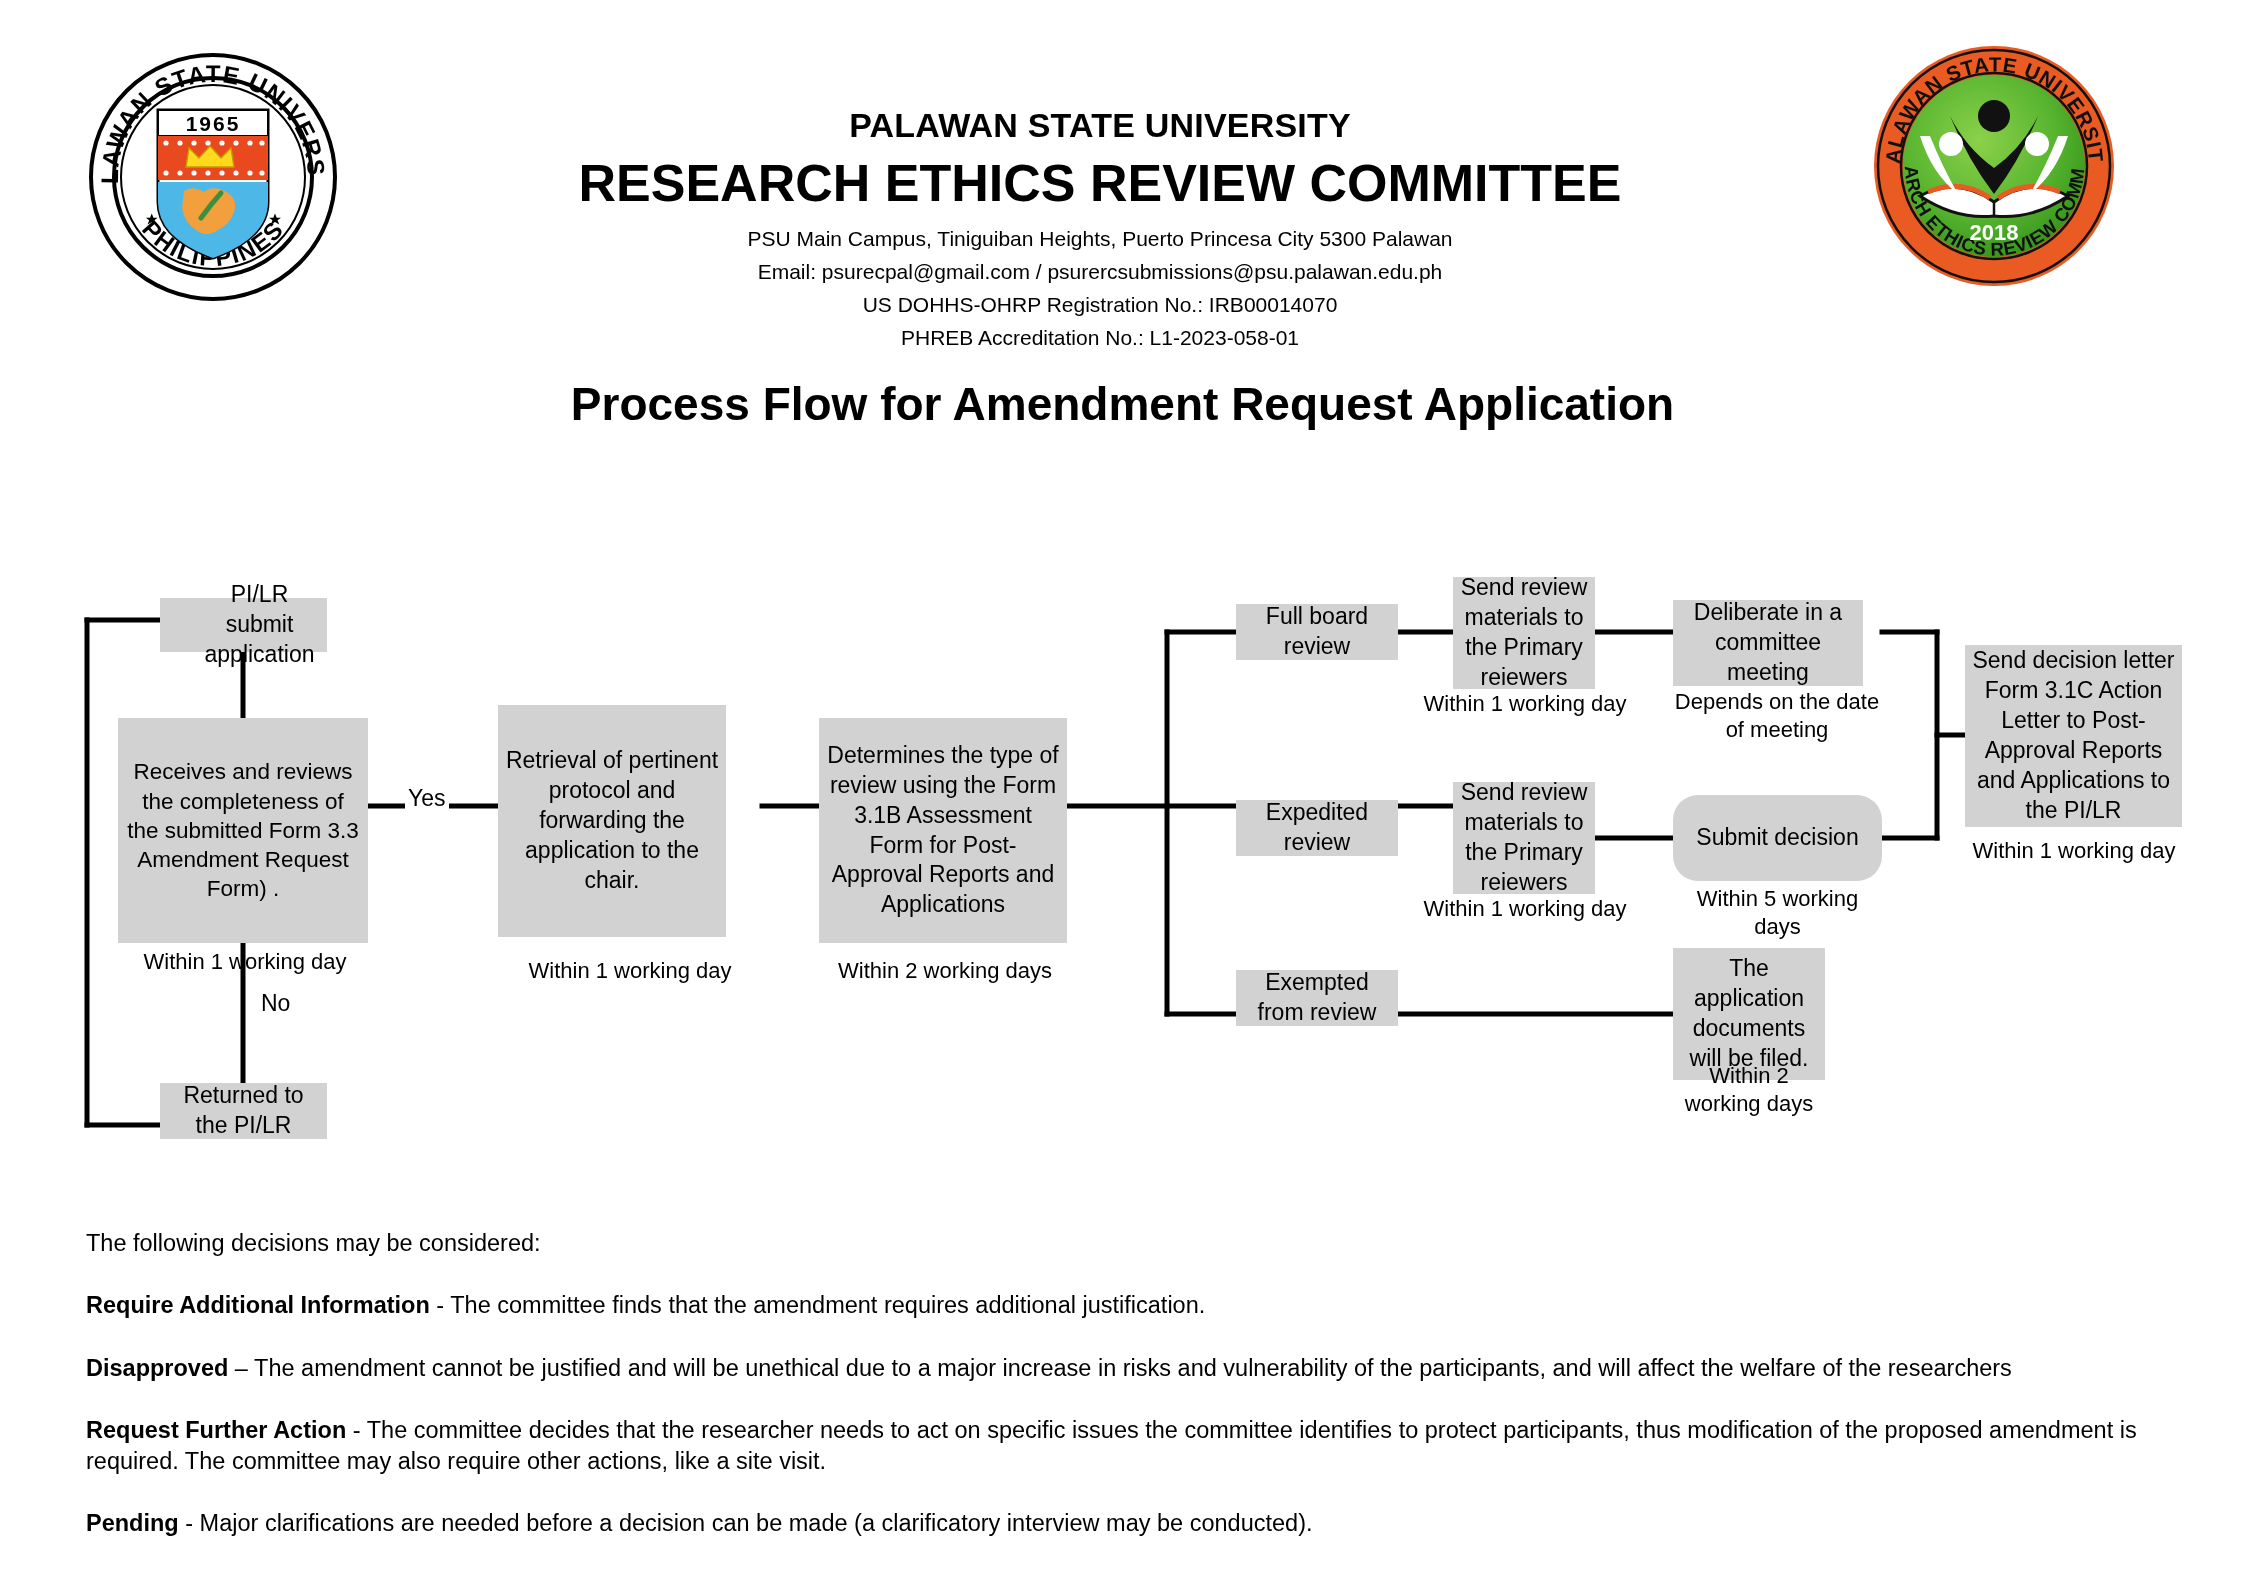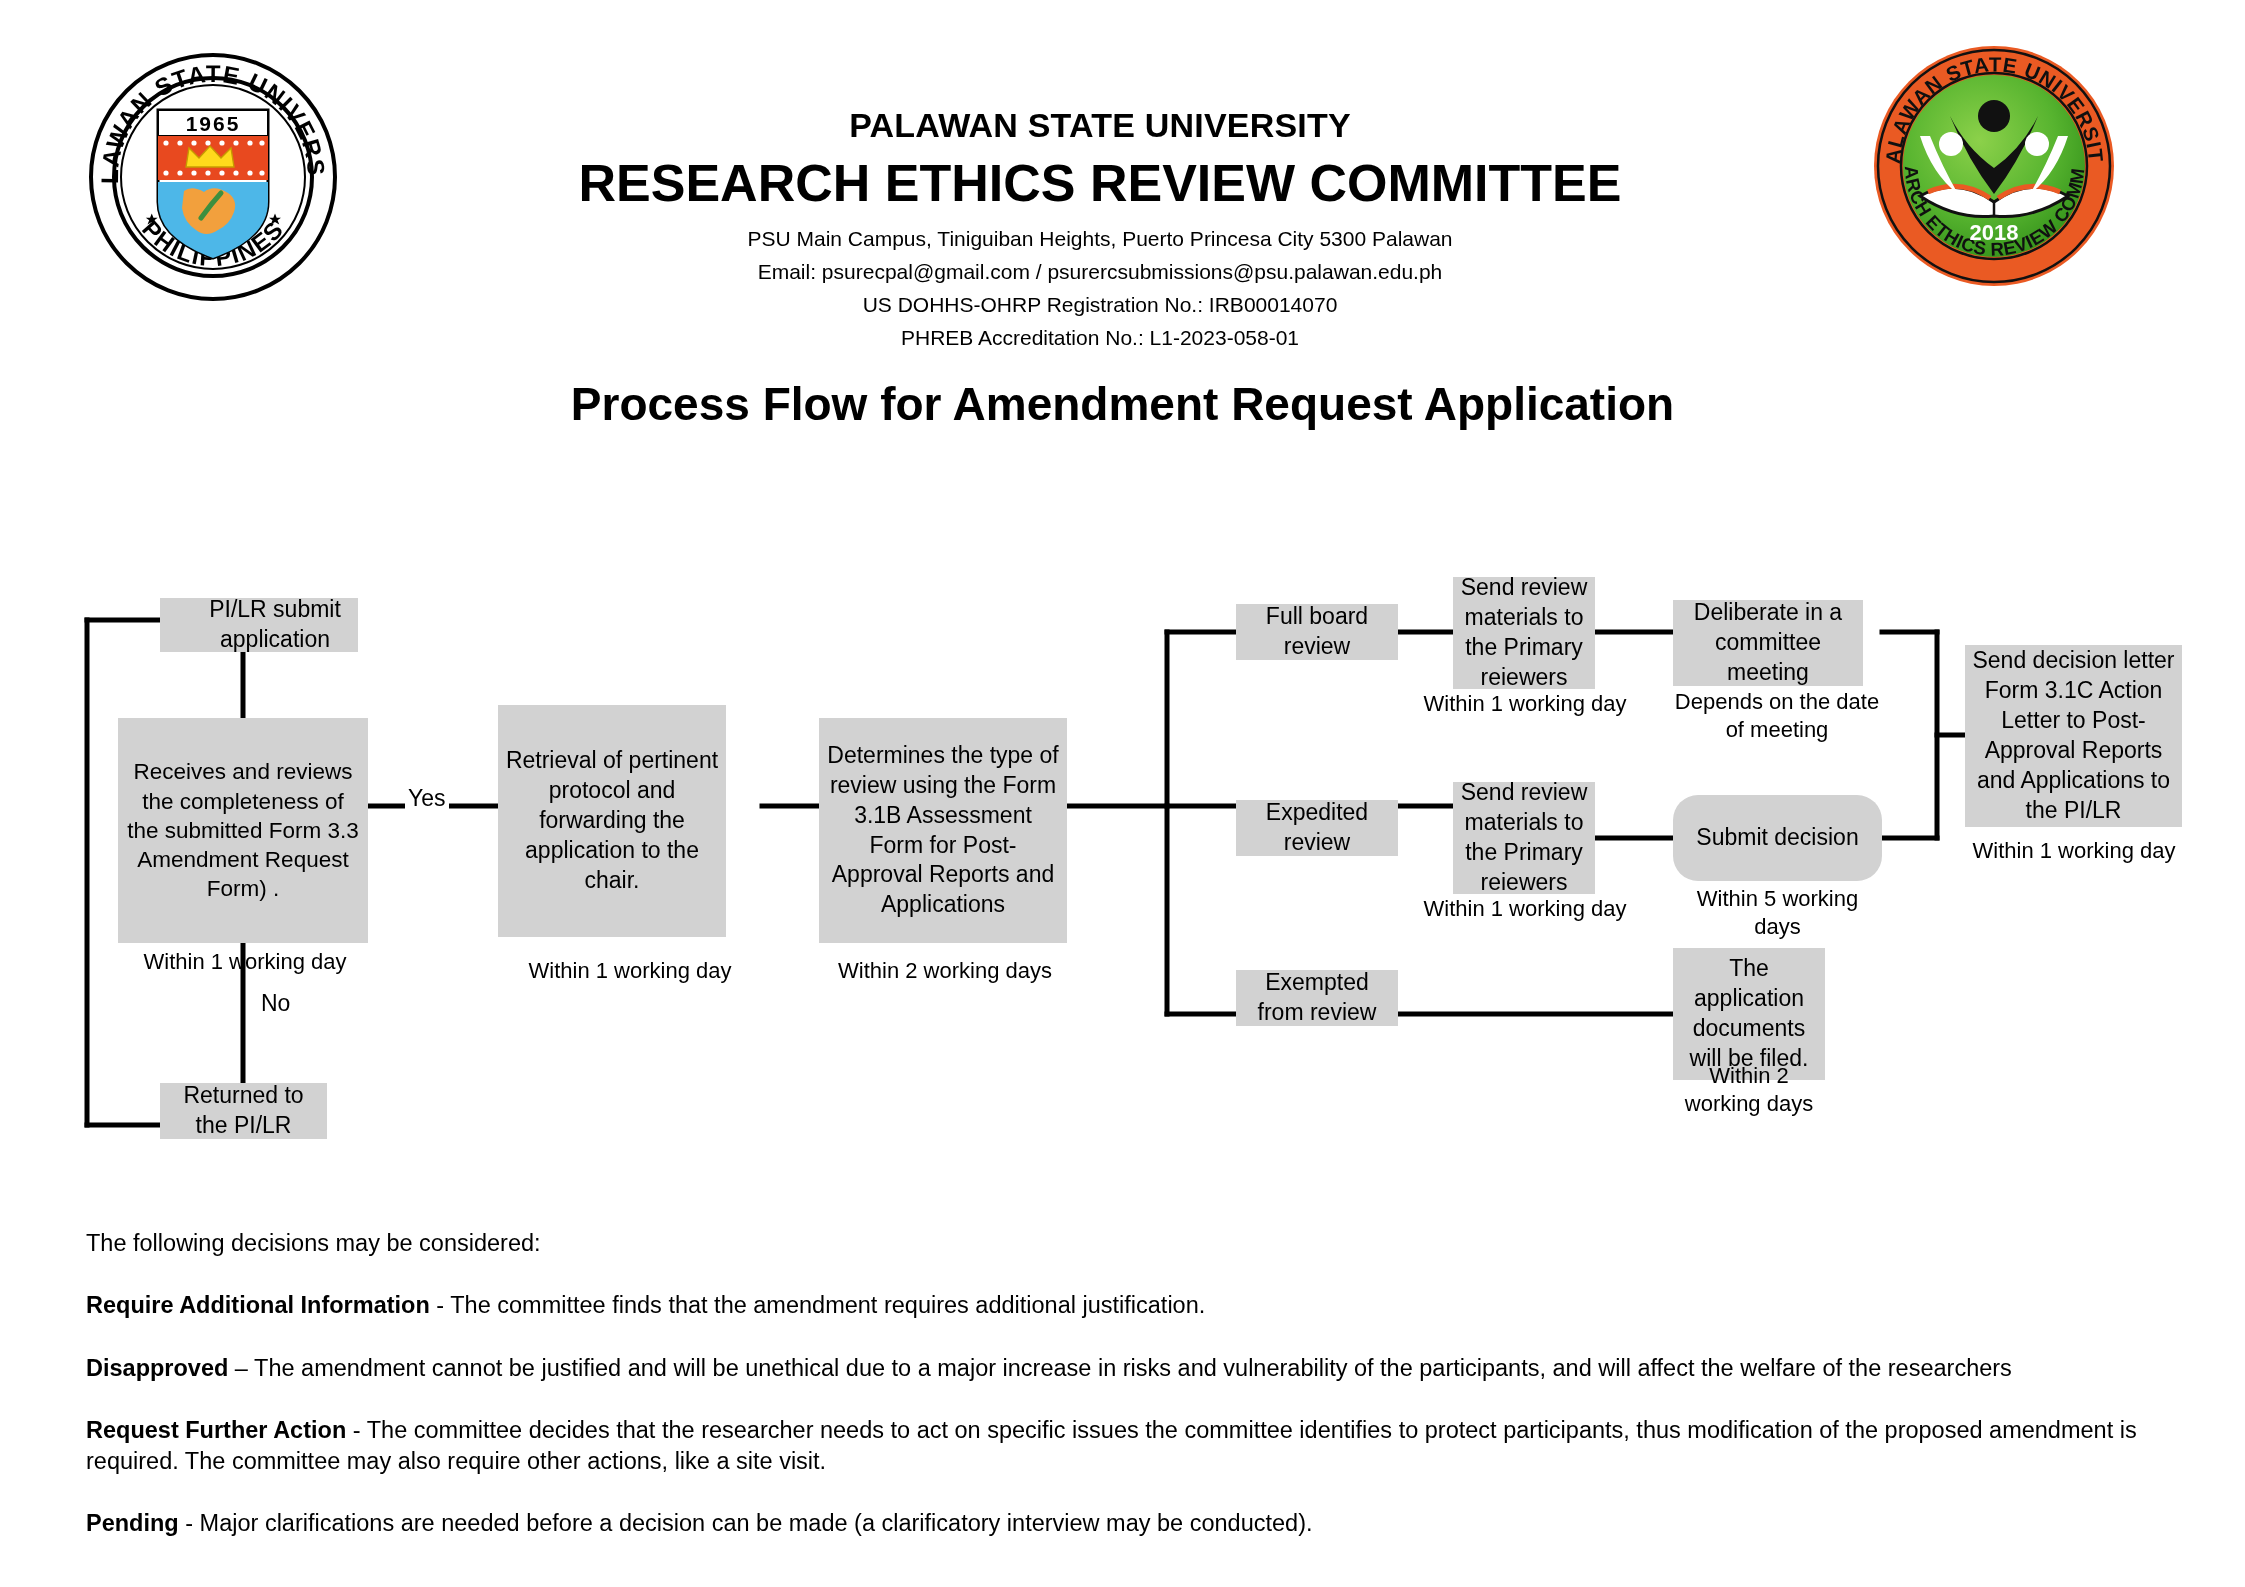--- a/index.html
+++ b/index.html
@@ -265,21 +265,21 @@
 
       <line x1="1882" y1="632" x2="1937" y2="632"></line>
       <line x1="1937" y1="632" x2="1937" y2="838"></line>
 
       <line x1="1882" y1="838" x2="1937" y2="838"></line>
 
       <line x1="1937" y1="735" x2="1965" y2="735"></line>
     </g>
   </svg>
 
-  <div class="node" style="left:160px; top:598px; width:198px; height:54px;padding-left:38px;">
+  <div class="node" style="left:160px; top:598px; width:167px; height:54px;padding-left:38px;">
     <span>PI/LR submit application</span>
   </div>
 
   <div class="node" style="left:118px; top:718px; width:250px; height:225px; font-size:22.5px;">
     <span>Receives and reviews the completeness of the submitted Form 3.3 Amendment Request Form) .</span>
   </div>
   <div class="caption" style="left:100px; top:948px; width:290px;">Within 1 working day</div>
 
   <div class="node" style="left:160px; top:1083px; width:167px; height:56px;">
     <span>Returned to the PI/LR</span>

